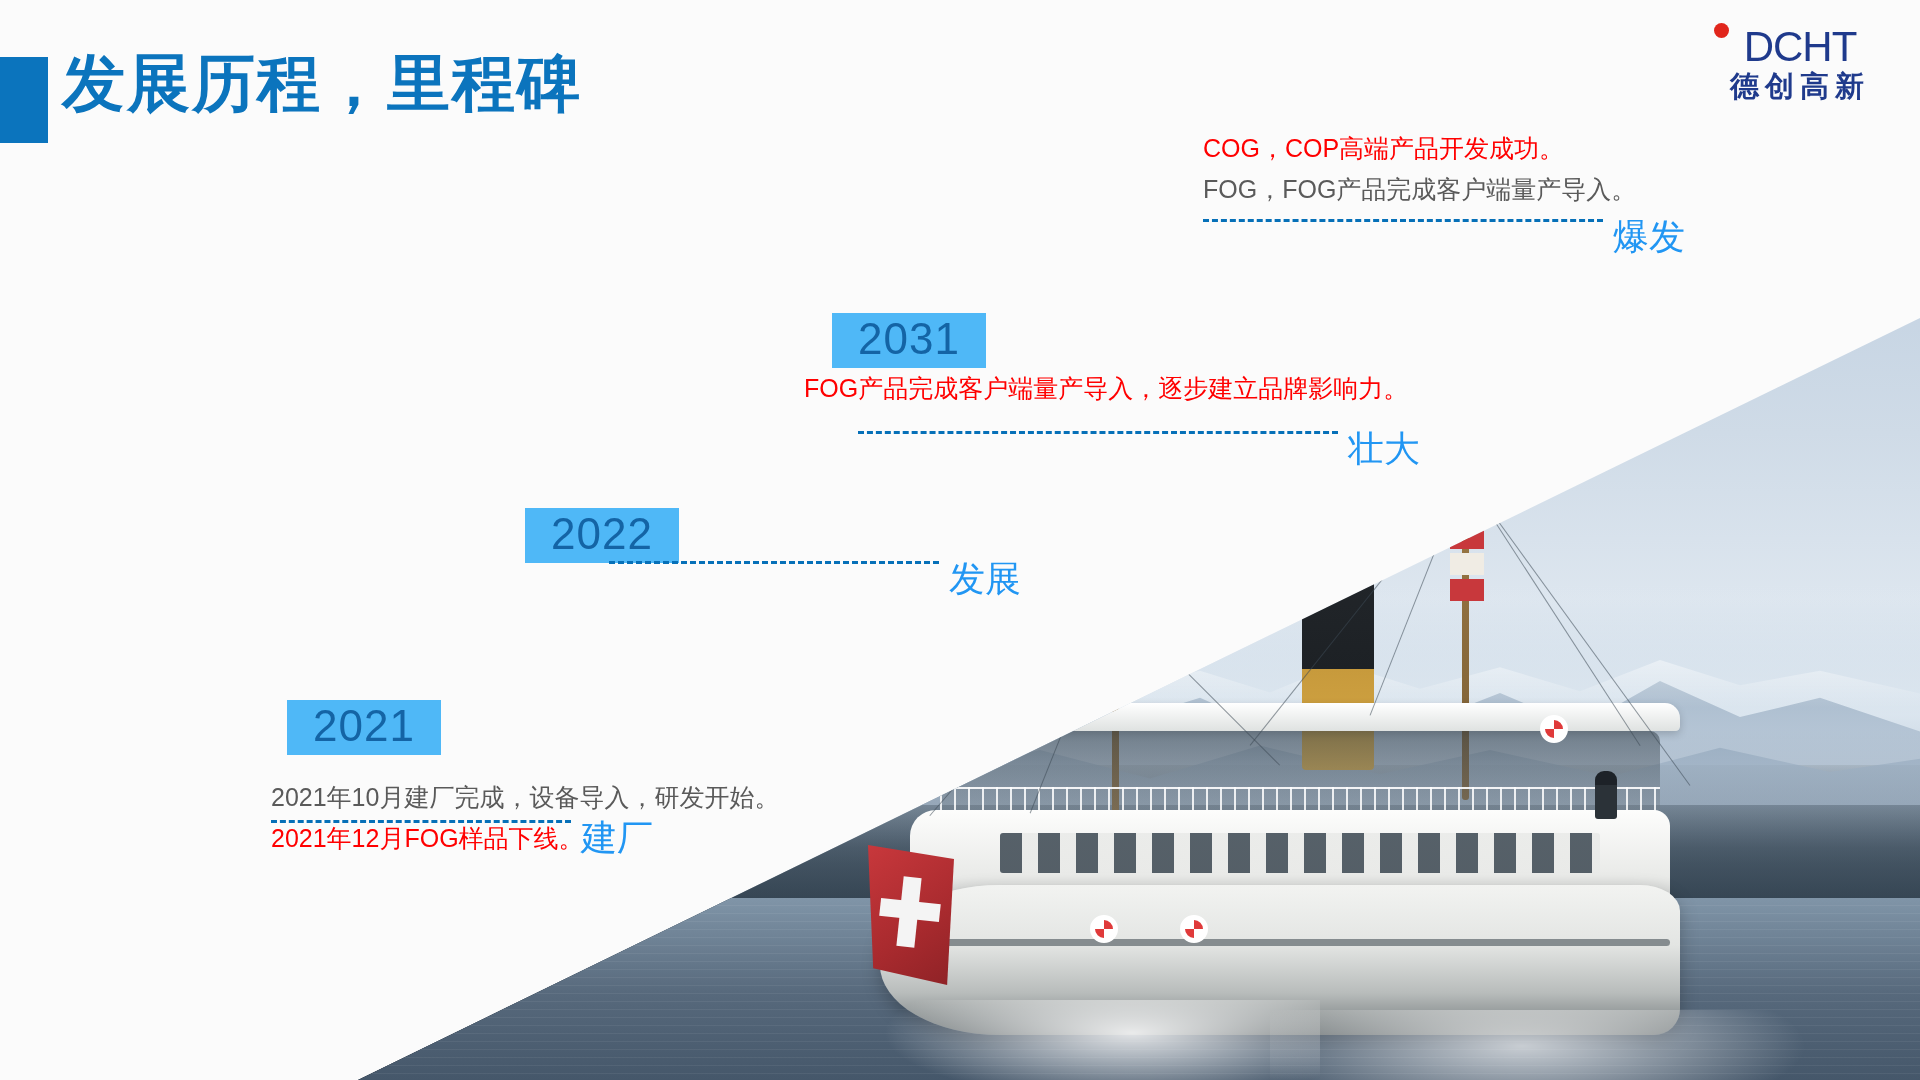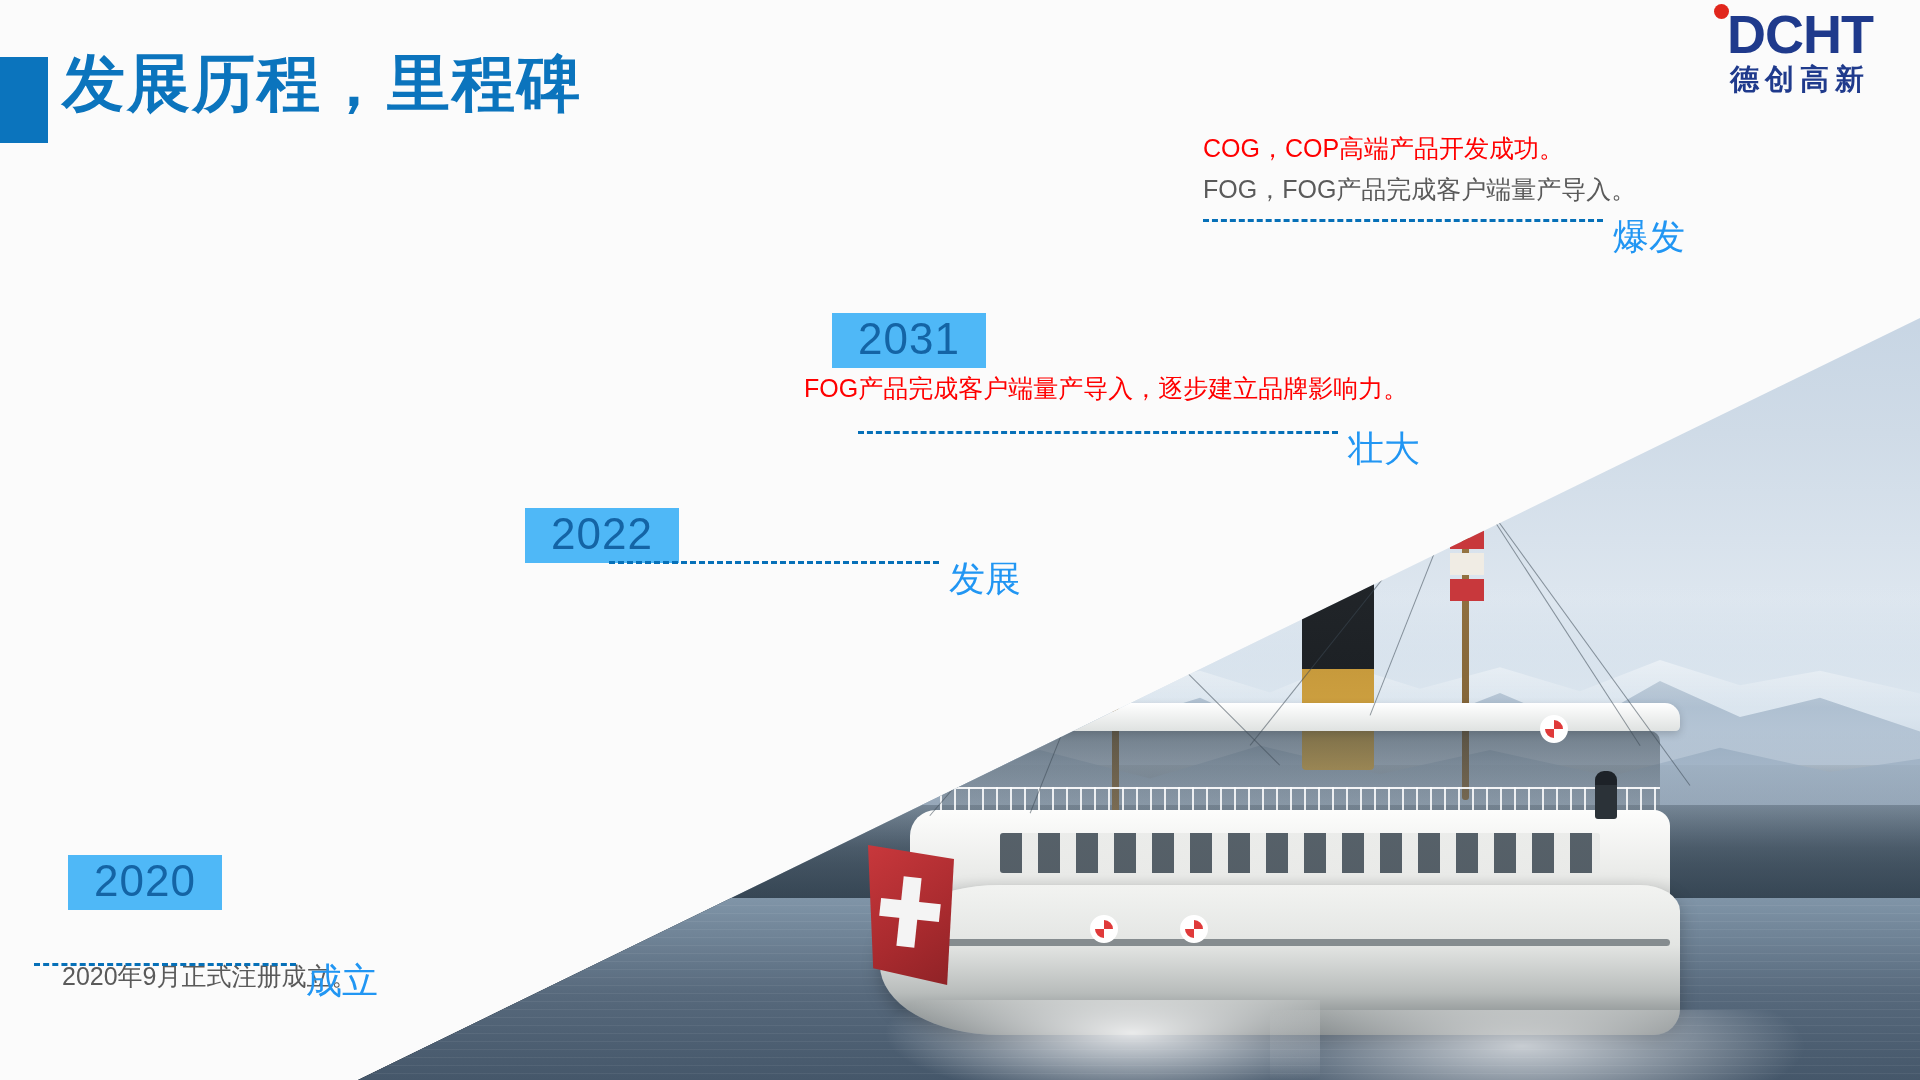--- a/index.html
+++ b/index.html
@@ -137,22 +137,22 @@
 
   
   .accent-bar{position:absolute;left:0;top:57px;width:48px;height:86px;background:#0b74bd;}
   .page-title{
     position:absolute;left:62px;top:46px;
     font-size:63px;font-weight:bold;color:#0b74bd;letter-spacing:2px;
     white-space:nowrap;line-height:1.2;
   }
   .logo{position:absolute;right:18px;top:6px;width:204px;height:110px;text-align:center;}
   .logo-main{
-    position:relative;font-size:54px;font-weight:bold;color:#1f3a8c;
-    letter-spacing:-1px;line-height:1;margin-top:1px;
+    position:relative;font-size:42px;font-weight:normal;color:#1f3a8c;
+    letter-spacing:-1px;line-height:1;margin-top:20px;
   }
   .logo-dot{
     position:absolute;left:16px;top:-3px;width:15px;height:15px;border-radius:50%;
     background:#e1261c;
   }
   .logo-sub{
     font-size:29px;font-weight:bold;color:#1f3a8c;letter-spacing:6px;
     margin-top:4px;line-height:1;
   }
 
@@ -265,25 +265,26 @@
   </div>
 
   <div class="ms" id="ms-2022" style="left:525px;top:508px;">
     <div class="year-box">2022</div>
     <div class="tagrow" style="margin-top:-2px;margin-left:84px;">
       <div class="dash" style="width:330px;"></div>
       <div class="tag">发展</div>
     </div>
   </div>
 
-
-  <div class="ms" id="ms-2020" style="left:68px;top:855px;">
-    <div class="year-box">2020</div>
-    <div class="lines" style="margin-top:46px;margin-left:-6px;">
-      <div class="line">2020年9月正式注册成立。</div>
-    </div>
-    <div class="tagrow" style="margin-top:-34px;margin-left:-34px;">
-      <div class="dash" style="width:262px;"></div>
-      <div class="tag">成立</div>
-    </div>
-  </div>
+  <div class="ms" id="ms-2021" style="left:287px;top:700px;">
+    <div class="year-box">2021</div>
+    <div class="lines" style="margin-top:22px;margin-left:-16px;">
+      <div class="line">2021年10月建厂完成，设备导入，研发开始。</div>
+      <div class="line red">2021年12月FOG样品下线。</div>
+    </div>
+    <div class="tagrow" style="margin-top:-38px;margin-left:-16px;">
+      <div class="dash" style="width:300px;"></div>
+      <div class="tag">建厂</div>
+    </div>
+  </div>
+
 
 </div>
 
 </body></html>

